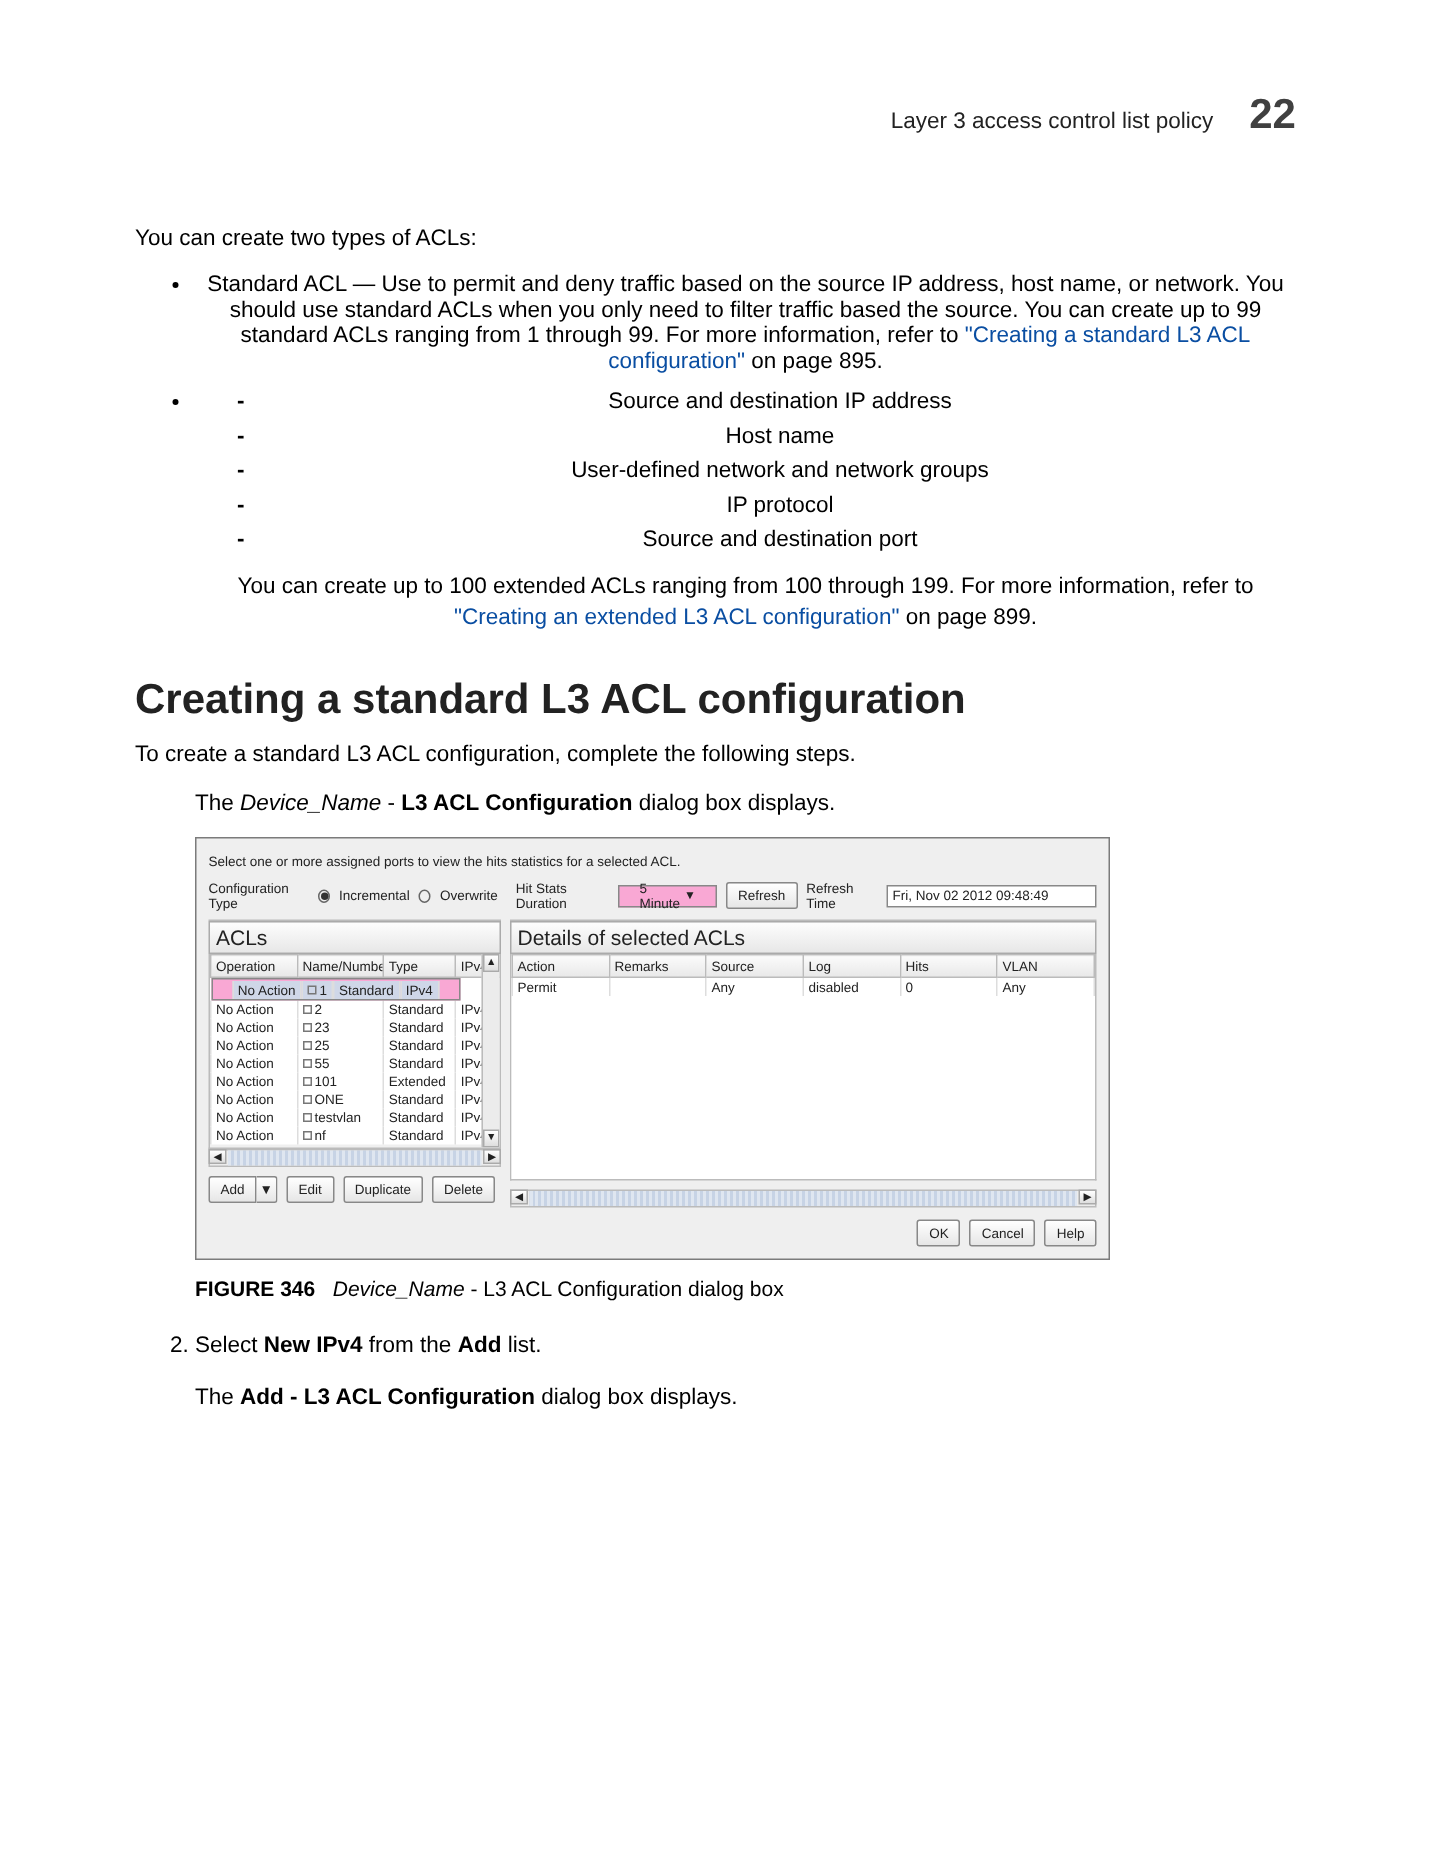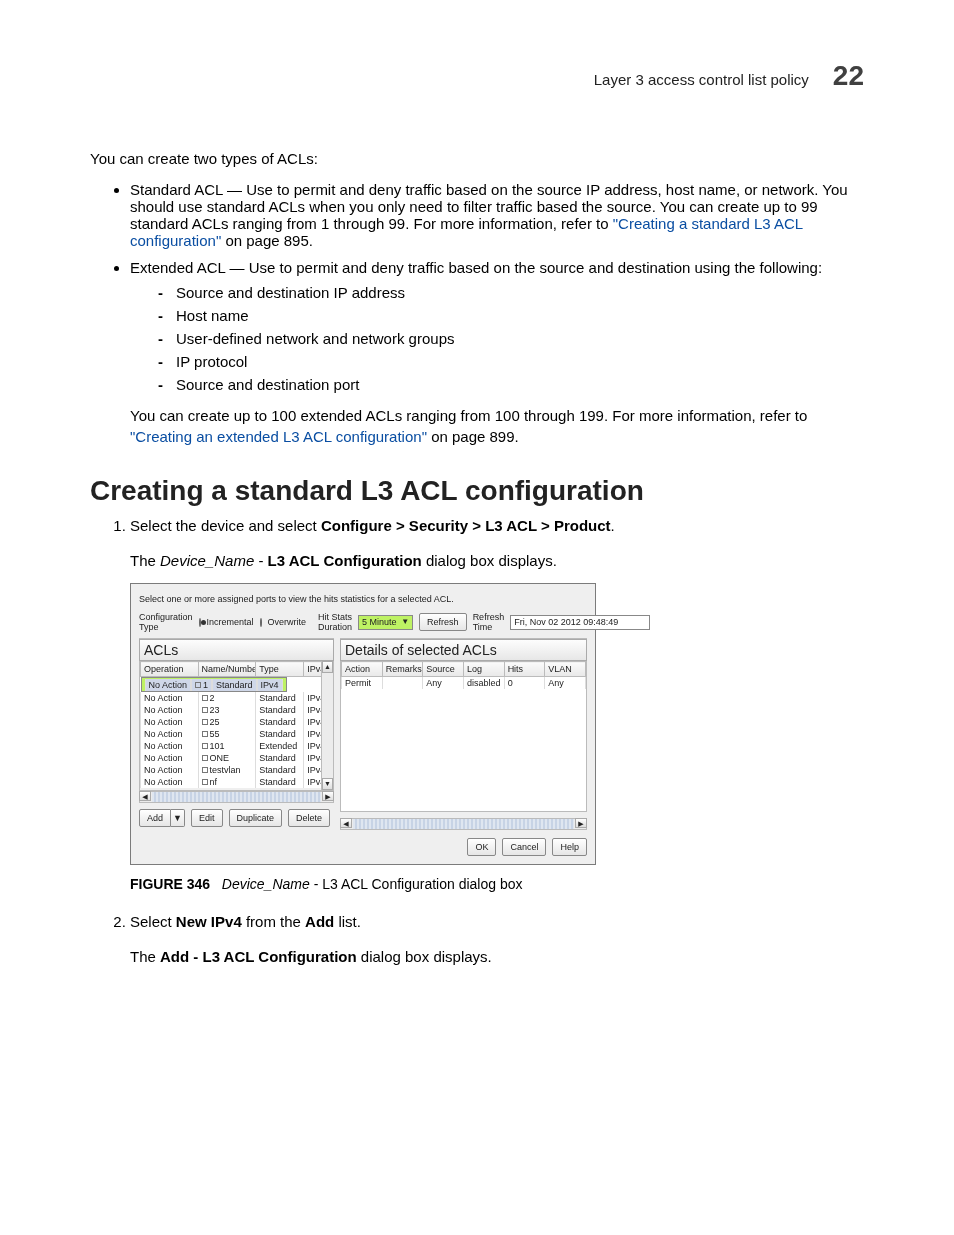--- a/index.html
+++ b/index.html
@@ -13,45 +13,45 @@
   .page { width: 954px; margin: 0 auto; padding: 40px 90px 40px 90px; }
   .pg-header {
     display: flex; justify-content: flex-end; align-items: baseline;
     gap: 24px; padding: 20px 0 10px; border: 0;
   }
   .pg-header .title { font-size: 15px; color: #222; }
   .pg-header .num { font-size: 28px; font-weight: 700; color: #404040; }
   .body { padding-top: 46px; }
   p { margin: 0 0 12px; line-height: 1.4; }
   ul.bullets { list-style: disc; padding-left: 40px; margin: 0 0 12px; }
-  ul.bullets > li { margin-bottom: 10px; }
+  ul.bullets > li { margin-bottom: 10px; text-align: center; }
   ul.dashes { list-style: none; padding-left: 28px; margin: 8px 0 12px; }
   ul.dashes > li { position: relative; margin: 6px 0; padding-left: 18px; }
   ul.dashes > li::before { content: "-"; position: absolute; left: 0; top: 0; font-weight: 700; }
   a.link { color: #0a4ea2; text-decoration: none; }
   h2.sect { font-size: 28px; font-weight: 700; margin: 28px 0 10px; font-family: Arial, sans-serif; color:#222;}
   ol.steps { padding-left: 40px; margin: 0 0 16px; }
   ol.steps > li { margin-bottom: 10px; }
   .step-sub { margin-left: 40px; margin-bottom: 12px; }
   .italic { font-style: italic; }
   .bold { font-weight: 700; }
 
   .figure { margin: 10px 0 0 40px; }
   .dialog {
-    width: 466px; border: 1px solid #7b7b7b; background: #efefef;
+    width: 610px; border: 1px solid #7b7b7b; background: #efefef;
     padding: 8px; font-size: 9px; color: #222;
   }
   .dialog .note { margin: 2px 0 8px; font-size: 9px; }
   .dialog .cfgrow { display: flex; align-items: center; gap: 6px; flex-wrap: nowrap; margin-bottom: 6px; }
   .dialog .lbl { font-size: 9px; }
   .radio { appearance: none; width: 9px; height: 9px; border: 1px solid #666; border-radius: 50%; position: relative; }
   .radio.checked::after { content:""; position:absolute; width:5px; height:5px; background:#333; border-radius:50%; left:1px; top:1px;}
   .dialog .sel {
-    display: inline-flex; align-items: center; height: 15px; padding: 0 3px;
-    border: 1px solid #888; background: #bef264; font-size: 9px; min-width: 55px;
+    display: inline-flex; align-items: center; height: 15px; padding: 0 13px;
+    border: 1px solid #888; background: #f9a8d4; font-size: 9px; min-width: 55px;
     justify-content: space-between;
   }
   .dialog .sel .arrow { font-size: 8px; line-height: 1; }
   .dialog .btn {
     display: inline-flex; align-items: center; justify-content: center;
     height: 18px; padding: 0 7px; border: 1px solid #888; background: linear-gradient(#fff,#e6e6e6);
     font-size: 9px; border-radius: 2px;
   }
   .dialog .tbox { display:inline-block; min-width:140px; height:15px; border:1px solid #888; background:#fff; padding:0 3px; font-size:9px; line-height:13px;}
   .dialog .panes { display:flex; gap:6px; margin-top: 4px;}
@@ -104,44 +104,38 @@
 
     <p>You can create two types of ACLs:</p>
 
     <ul class="bullets">
       <li>
         <span>Standard ACL — Use to permit and deny traffic based on the source IP address, host name, or network. You should use standard ACLs when you only need to filter traffic based the source. You can create up to 99 standard ACLs ranging from 1 through 99. For more information, refer to </span>
         <a class="link">"Creating a standard L3 ACL configuration"</a>
         <span> on page 895.</span>
       </li>
       <li>
-        <span>Extended ACL — Use to permit and deny traffic based on the source and destination using the following:</span>
         <ul class="dashes">
           <li>Source and destination IP address</li>
           <li>Host name</li>
           <li>User-defined network and network groups</li>
           <li>IP protocol</li>
           <li>Source and destination port</li>
         </ul>
         <p style="margin-left:0;">
           <span>You can create up to 100 extended ACLs ranging from 100 through 199. For more information, refer to </span>
           <a class="link">"Creating an extended L3 ACL configuration"</a>
           <span> on page 899.</span>
         </p>
       </li>
     </ul>
 
     <h2 class="sect">Creating a standard L3 ACL configuration</h2>
-
-    <ol class="steps">
-      <li>
-        <span>Select the device and select </span>
-        <span class="bold">Configure &gt; Security &gt; L3 ACL &gt; Product</span><span>.</span>
-      </li>
-    </ol>
+    <p>To create a standard L3 ACL configuration, complete the following steps.</p>
+
     <p class="step-sub">
       <span>The </span><span class="italic">Device_Name</span><span> - </span><span class="bold">L3 ACL Configuration</span><span> dialog box displays.</span>
     </p>
 
     <div class="figure">
       <div class="dialog">
         <div class="note">Select one or more assigned ports to view the hits statistics for a selected ACL.</div>
 
         <div class="cfgrow">
           <span class="lbl">Configuration Type</span>

